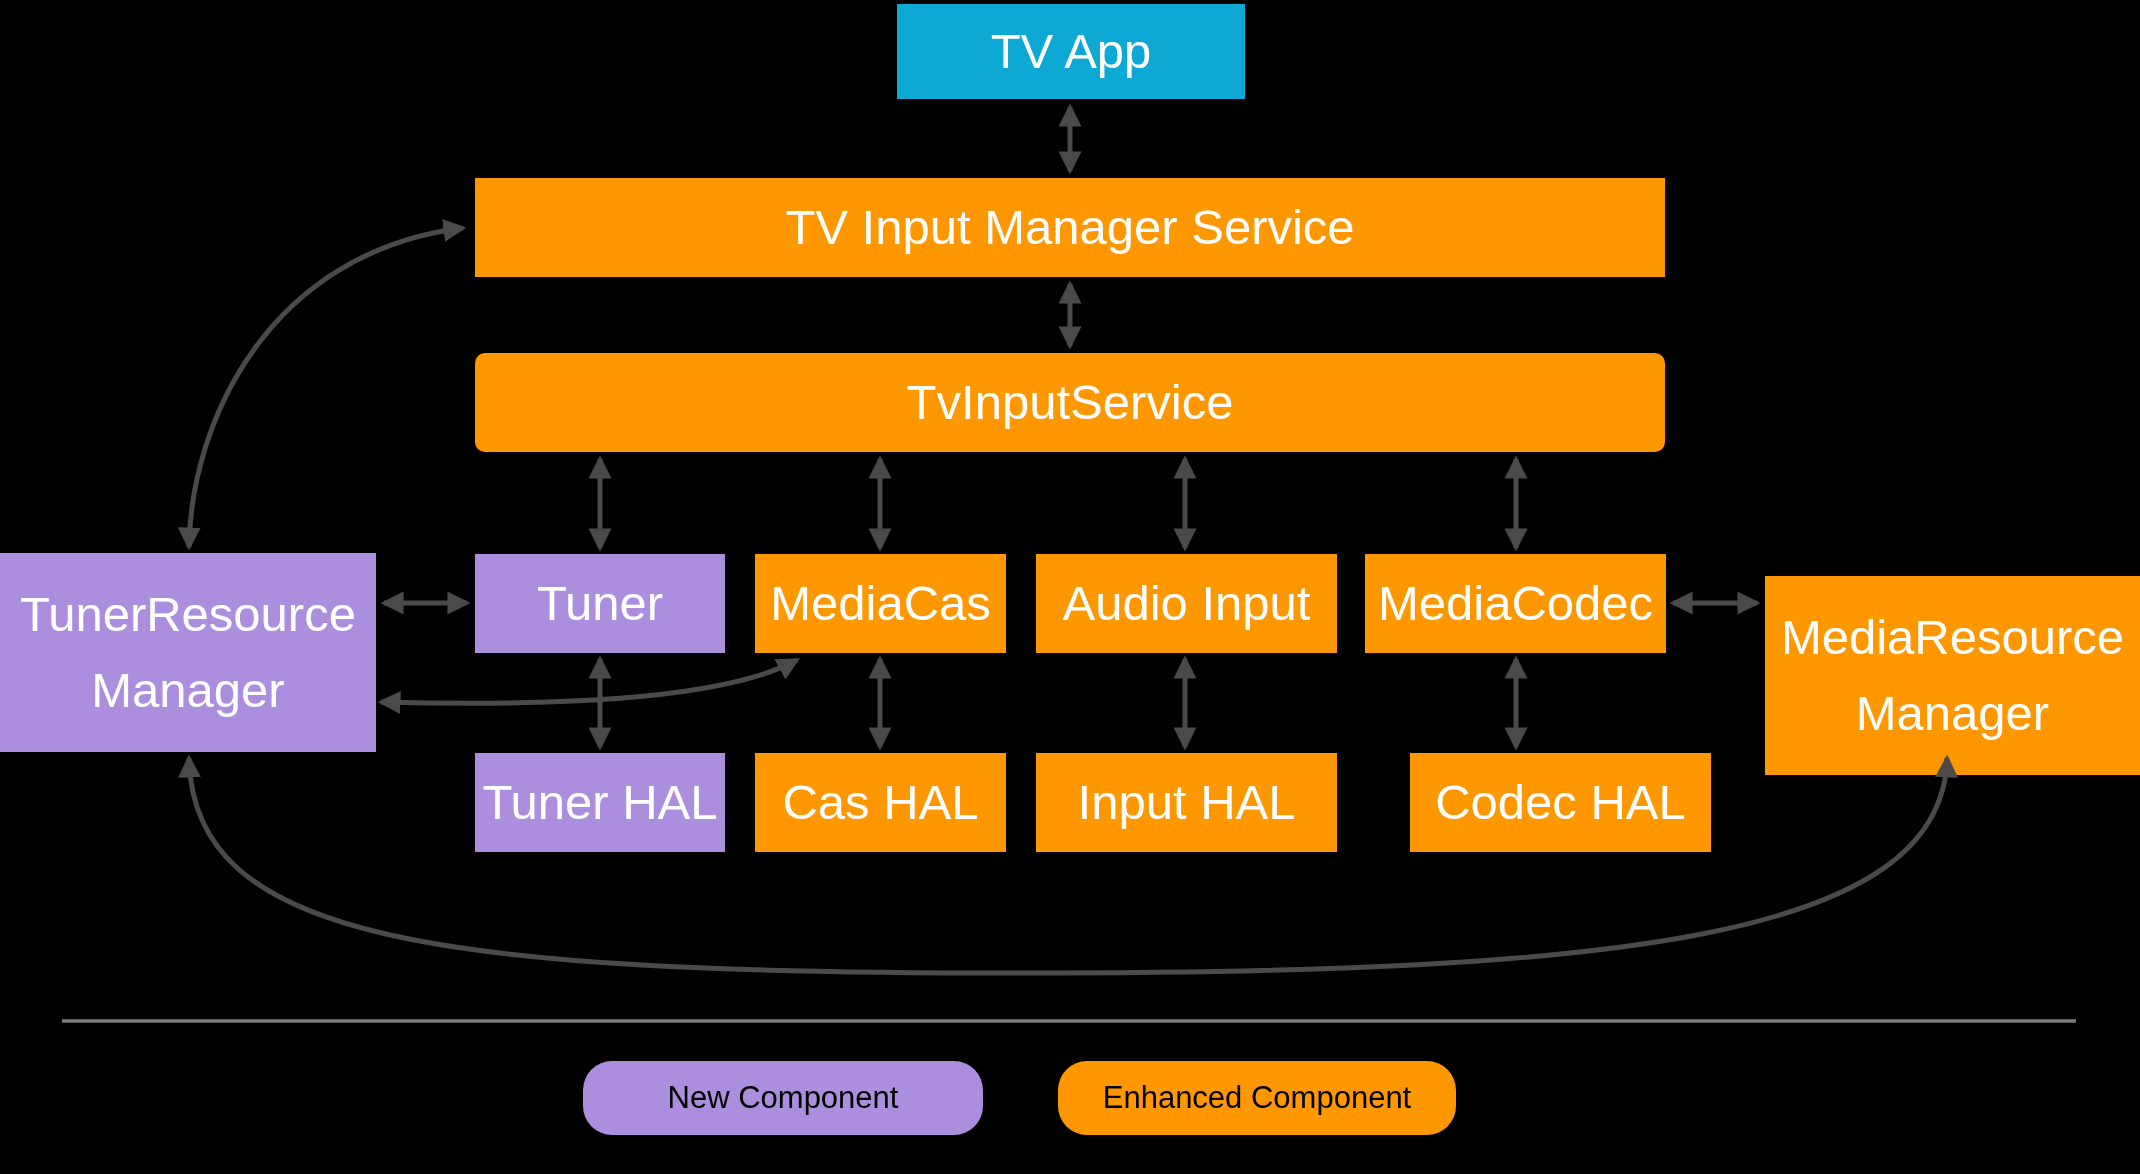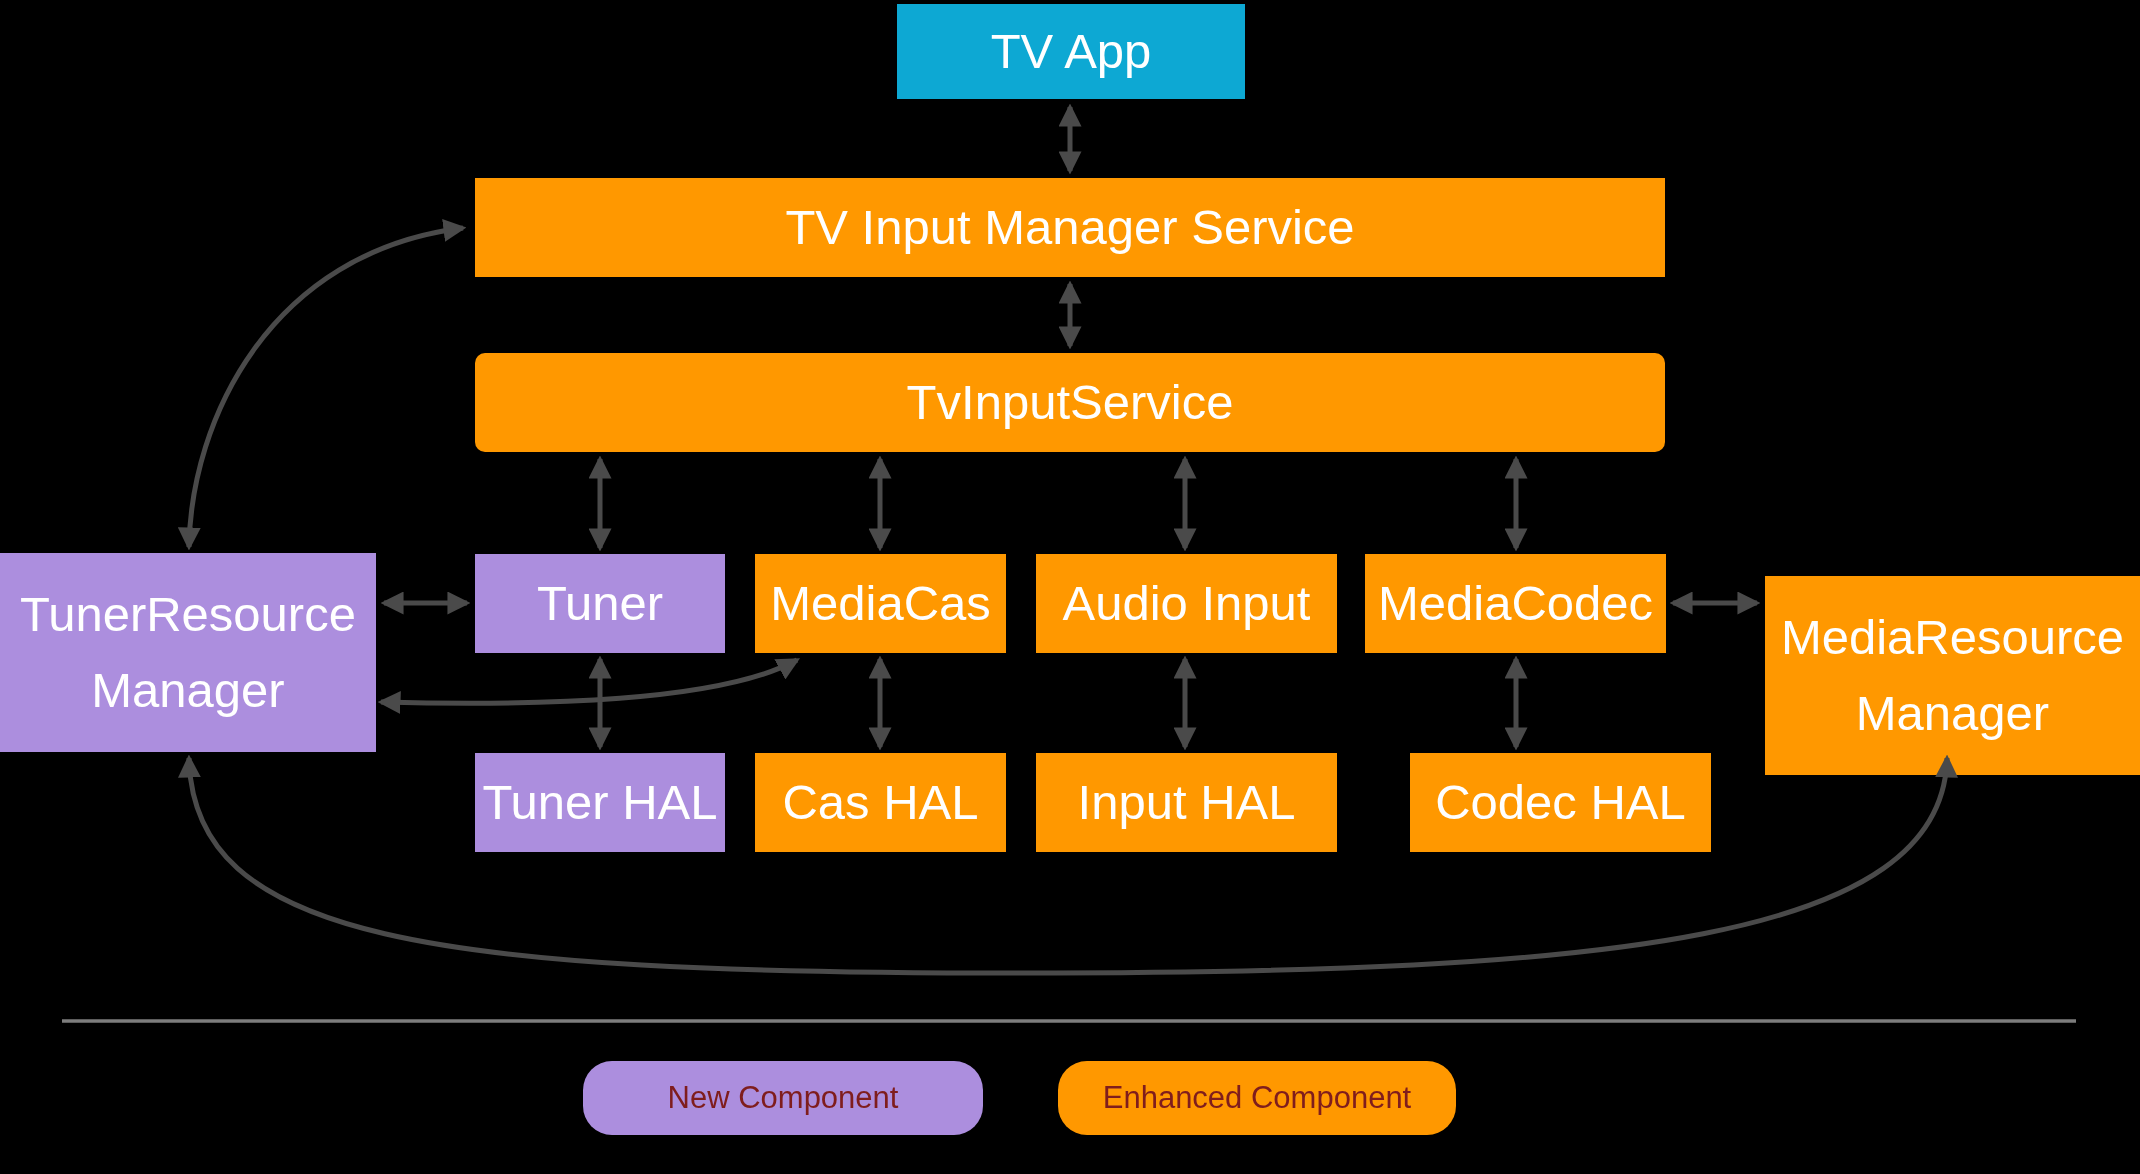--- a/index.html
+++ b/index.html
@@ -43,21 +43,21 @@
   .tuner-hal     { left: 475px;  top: 753px;  width: 250px;  height: 99px; }
   .cas-hal       { left: 755px;  top: 753px;  width: 251px;  height: 99px; }
   .audio-hal     { left: 1036px; top: 753px;  width: 301px;  height: 99px; }
   .codec-hal     { left: 1382px; top: 753px;  width: 301px;  height: 99px; margin-left: 28px; }
 
   .legend-box {
     position: absolute;
     display: flex;
     align-items: center;
     justify-content: center;
-    color: #7f1d1d;
+    color: #000000;
     font-size: 31px;
     z-index: 2;
     border-radius: 29px;
   }
   .legend-new      { left: 583px;  top: 1061px; width: 400px; height: 74px; }
   .legend-enhanced { left: 1058px; top: 1061px; width: 398px; height: 74px; }
 
   svg.wires {
     position: absolute;
     left: 0; top: 0;

